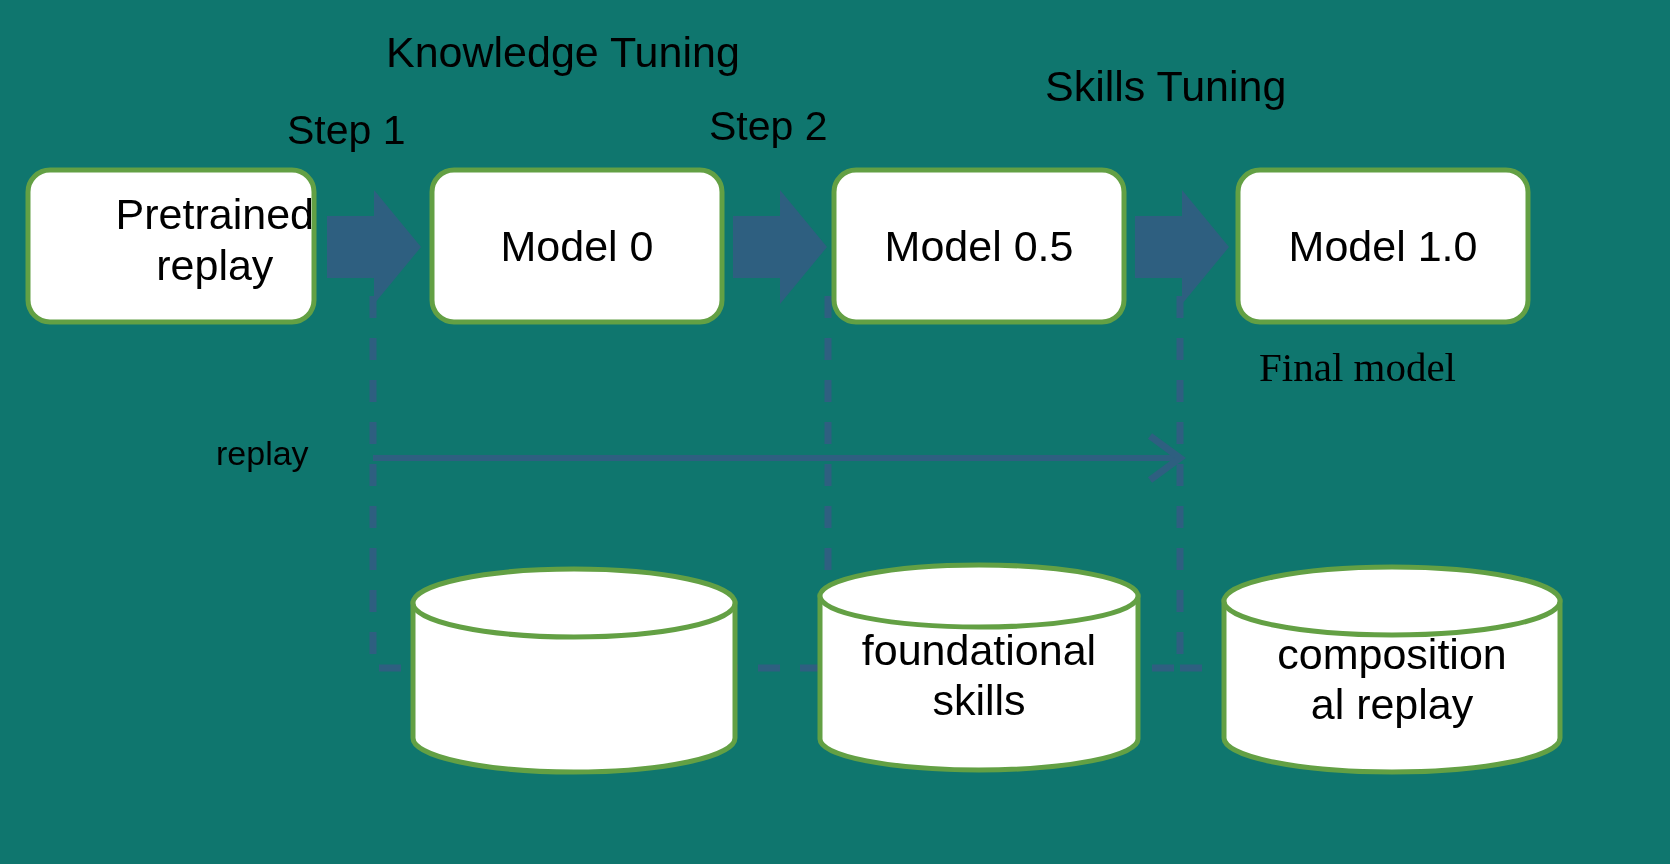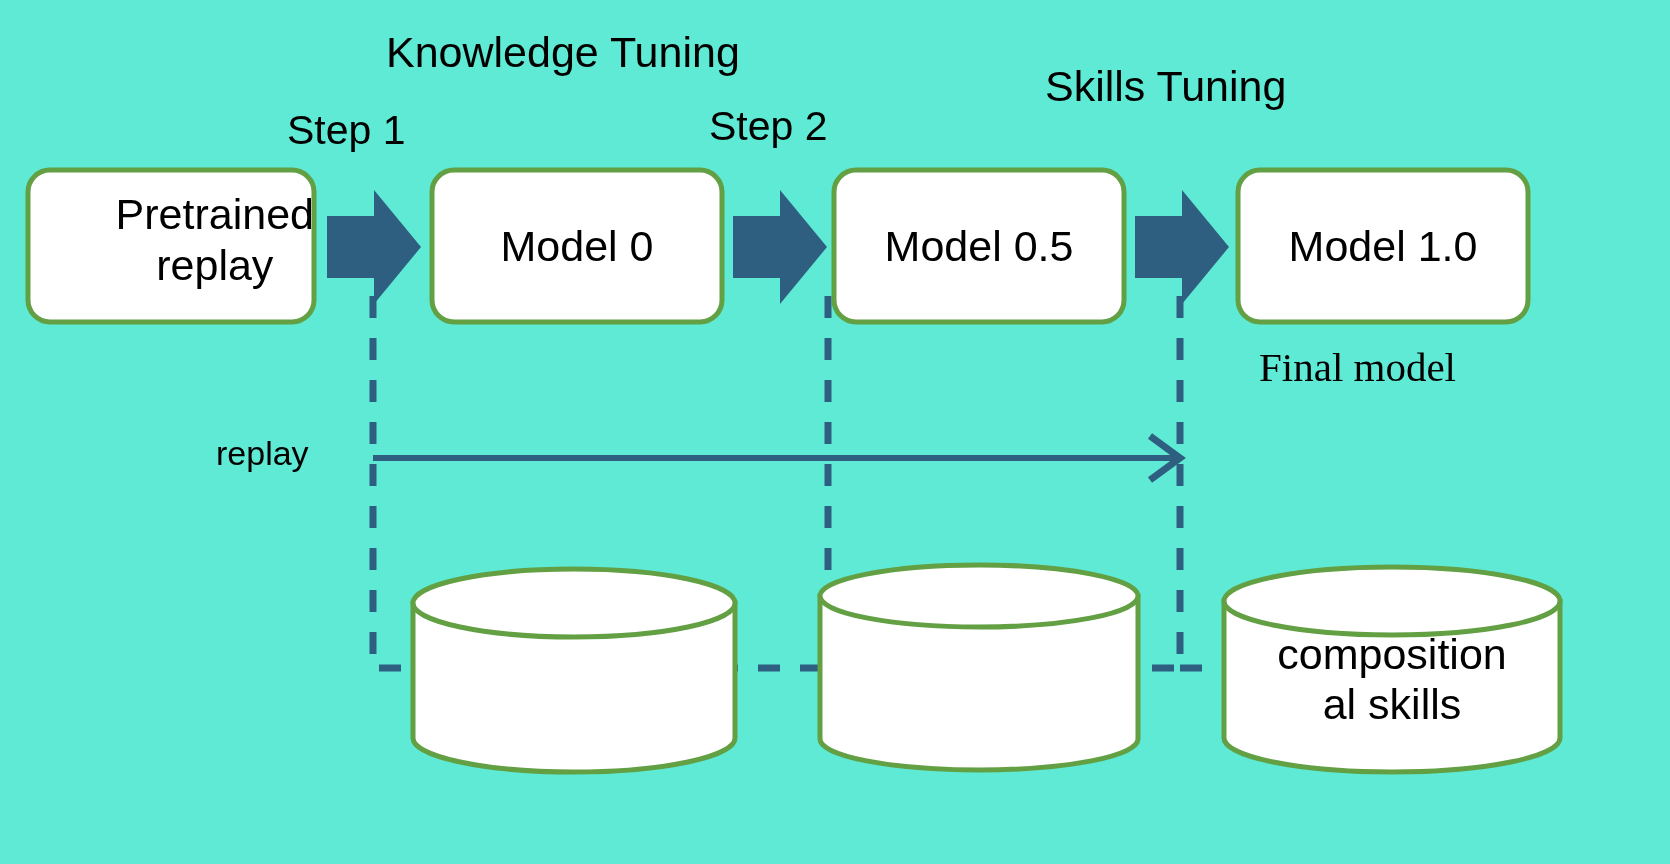--- a/index.html
+++ b/index.html
@@ -8,21 +8,21 @@
     padding: 0;
     background: #ffffff;
   }
   body {
     font-family: "Liberation Sans", sans-serif;
   }
   #canvas {
     position: relative;
     width: 1670px;
     height: 864px;
-    background: #5eead4;
+    background: #0f766e;
     overflow: hidden;
   }
   .svg-layer {
     position: absolute;
     left: 0;
     top: 0;
     width: 1670px;
     height: 864px;
   }
   .label {
@@ -138,21 +138,27 @@
   </div>
   <div class="box-text" style="left:432px; top:170px; width:290px; height:152px;">Model 0</div>
   <div class="box-text" style="left:834px; top:170px; width:290px; height:152px;">Model 0.5</div>
   <div class="box-text" style="left:1238px; top:170px; width:290px; height:152px;">Model 1.0</div>
 
   <div class="label final-label" style="left:1259px; top:345px;">Final model</div>
 
   <div class="label replay-label" style="left:216px; top:434px;">replay</div>
 
 
+  <div class="cyl-text" style="left:820px; top:612px; width:318px; height:128px;">
+    <div>
+      <div>foundational</div>
+      <div>skills</div>
+    </div>
+  </div>
 
   <div class="cyl-text" style="left:1224px; top:618px; width:336px; height:124px;">
     <div>
       <div>composition</div>
-      <div>al skills</div>
+      <div>al replay</div>
     </div>
   </div>
 
 </div>
 
 </body></html>

